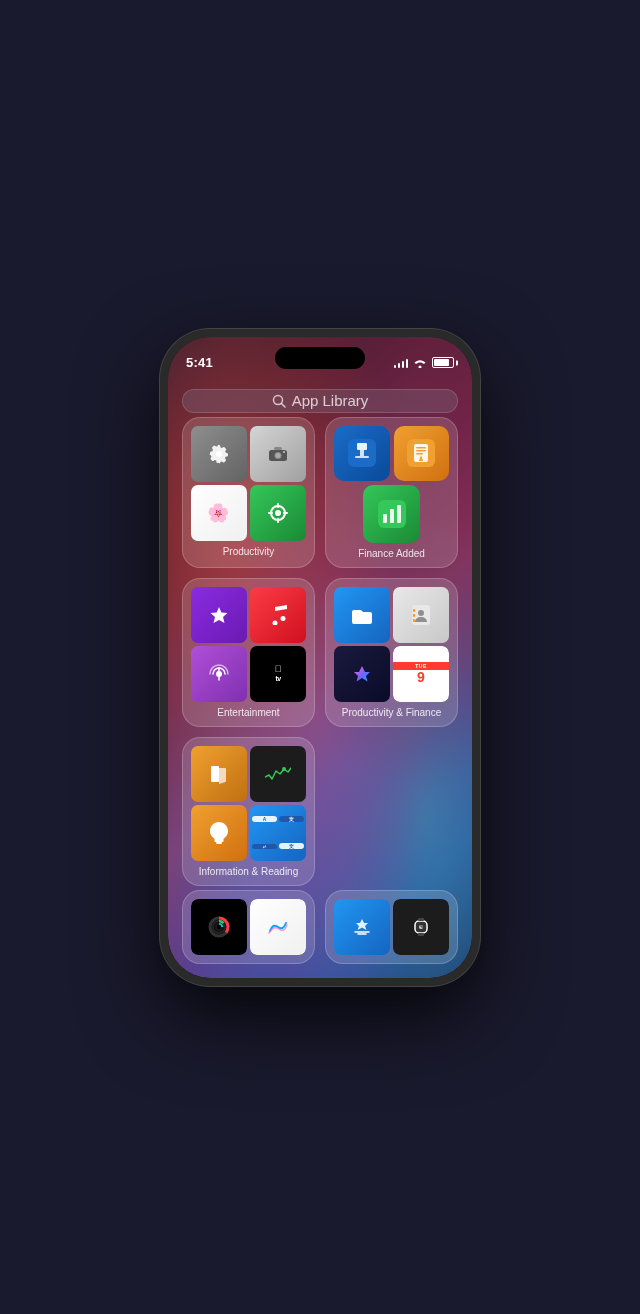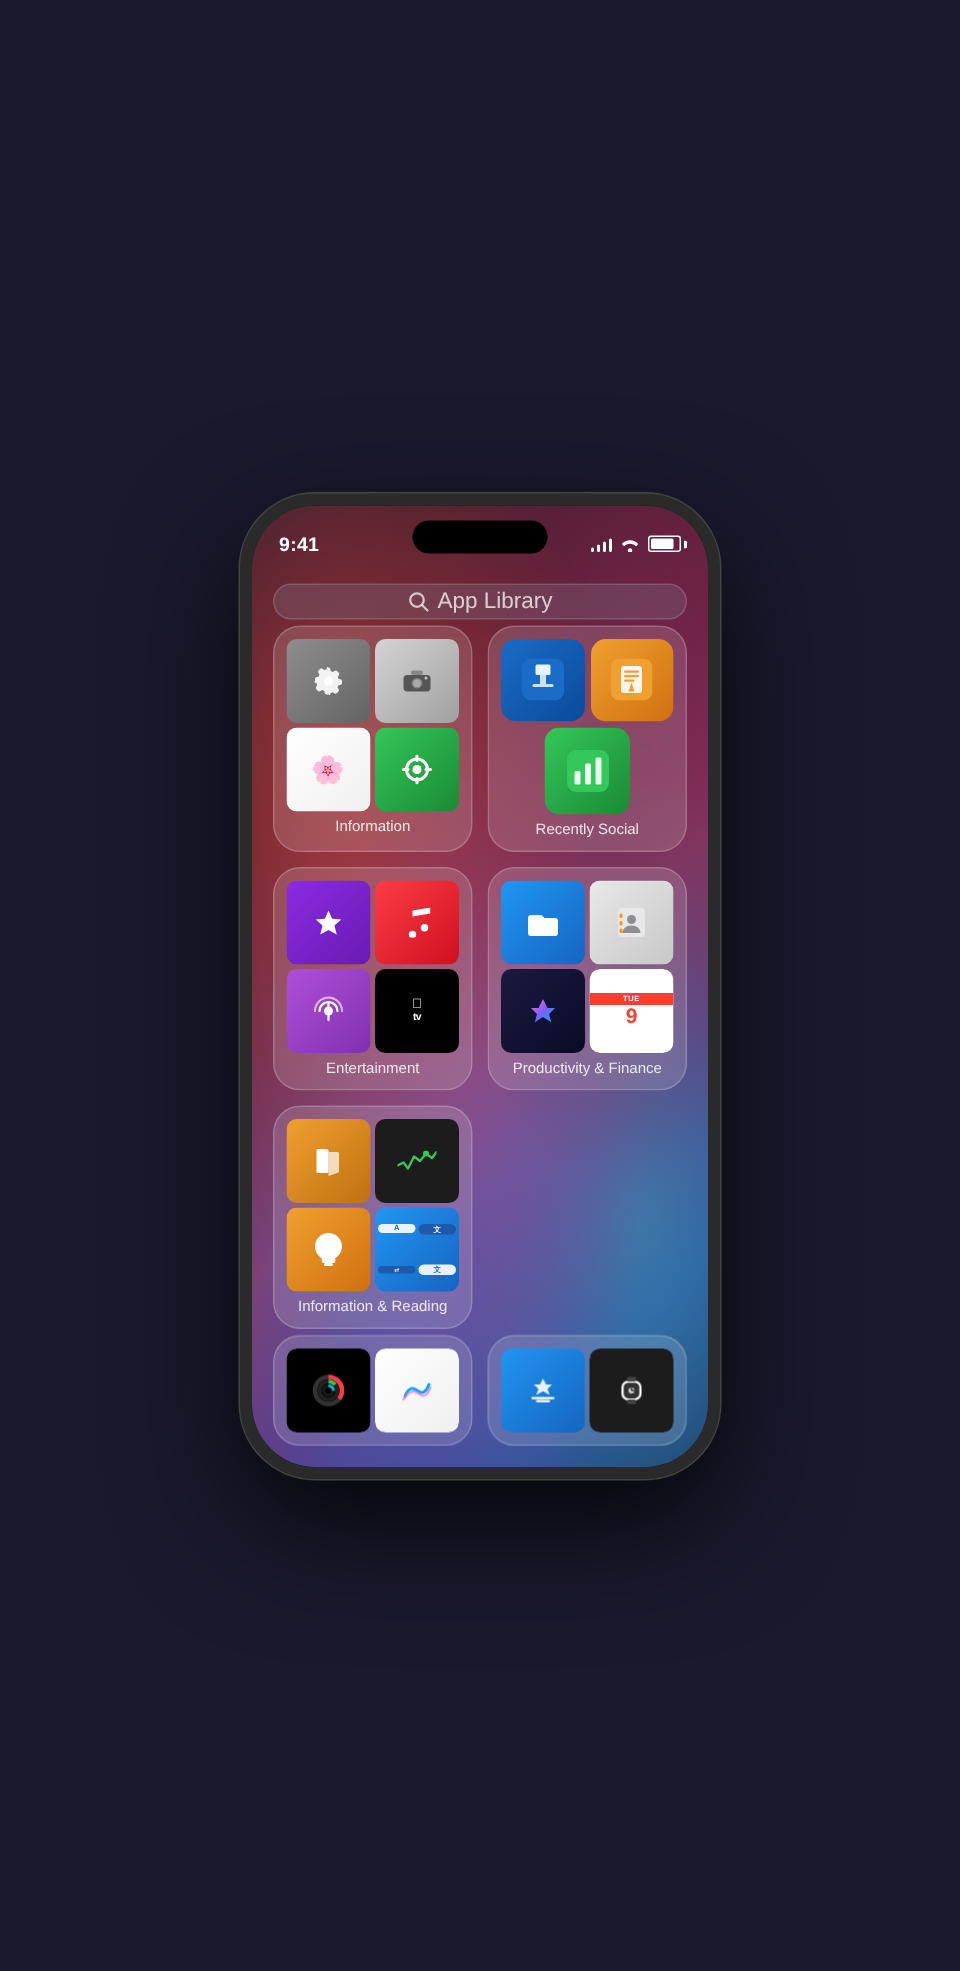--- a/index.html
+++ b/index.html
@@ -458,21 +458,21 @@
   </style>
 </head>
 <body>
 
 <div class="phone-frame">
   <div class="phone-screen">
 
     <div class="dynamic-island"></div>
 
     <div class="status-bar">
-      <span class="status-time">9:41</span>
+      <span class="status-time">5:41</span>
       <div class="status-icons">
         <div class="signal-bars">
           <div class="signal-bar" style="height:3px"></div>
           <div class="signal-bar" style="height:5px"></div>
           <div class="signal-bar" style="height:7px"></div>
           <div class="signal-bar" style="height:9px"></div>
         </div>
         <svg width="14" height="11" viewBox="0 0 14 11" fill="white">
           <path d="M7 8.5a1.5 1.5 0 110 3 1.5 1.5 0 010-3z"></path>
           <path d="M7 5.5C8.6 5.5 10 6.1 11 7.1l1.5-1.5C11 4.1 9.1 3.2 7 3.2S3 4.1 1.5 5.6L3 7.1C4 6.1 5.4 5.5 7 5.5z"></path>
@@ -528,21 +528,21 @@
                   <circle cx="10" cy="10" r="7" stroke="white" stroke-width="2" fill="none"></circle>
                   <circle cx="10" cy="10" r="3" fill="white"></circle>
                   <line x1="10" y1="1" x2="10" y2="4" stroke="white" stroke-width="2" stroke-linecap="round"></line>
                   <line x1="10" y1="16" x2="10" y2="19" stroke="white" stroke-width="2" stroke-linecap="round"></line>
                   <line x1="1" y1="10" x2="4" y2="10" stroke="white" stroke-width="2" stroke-linecap="round"></line>
                   <line x1="16" y1="10" x2="19" y2="10" stroke="white" stroke-width="2" stroke-linecap="round"></line>
                 </svg>
               </div>
             </div>
           </div>
-          <span class="category-label">Information</span>
+          <span class="category-label">Productivity</span>
         </div>
 
         <div class="category-folder">
           <div class="folder-layout">
             <div class="folder-row">
               <div class="app-icon">
                 <div class="icon-keynote" style="width:100%;height:100%;display:flex;align-items:center;justify-content:center;">
                   <svg width="28" height="28" viewBox="0 0 28 28">
                     <rect width="28" height="28" rx="6" fill="#1a6cc7"></rect>
                     <rect x="9" y="4" width="10" height="7" rx="1" fill="white" opacity="0.9"></rect>
@@ -571,21 +571,21 @@
                   <svg width="28" height="28" viewBox="0 0 28 28">
                     <rect width="28" height="28" rx="6" fill="#34c759"></rect>
                     <rect x="5" y="14" width="4" height="9" rx="1" fill="white" opacity="0.9"></rect>
                     <rect x="12" y="9" width="4" height="14" rx="1" fill="white" opacity="0.9"></rect>
                     <rect x="19" y="5" width="4" height="18" rx="1" fill="white" opacity="0.9"></rect>
                   </svg>
                 </div>
               </div>
             </div>
           </div>
-          <span class="category-label">Recently Social</span>
+          <span class="category-label">Finance Added</span>
         </div>
 
 
         <div class="category-folder">
           <div class="sub-grid-2x2">
             <div class="sub-icon">
               <div class="icon-tv-star">
                 <svg width="20" height="20" viewBox="0 0 20 20" fill="white">
                   <polygon points="10,2 12.4,7.5 18.5,8 14,12 15.5,18 10,15 4.5,18 6,12 1.5,8 7.6,7.5"></polygon>
                 </svg>

